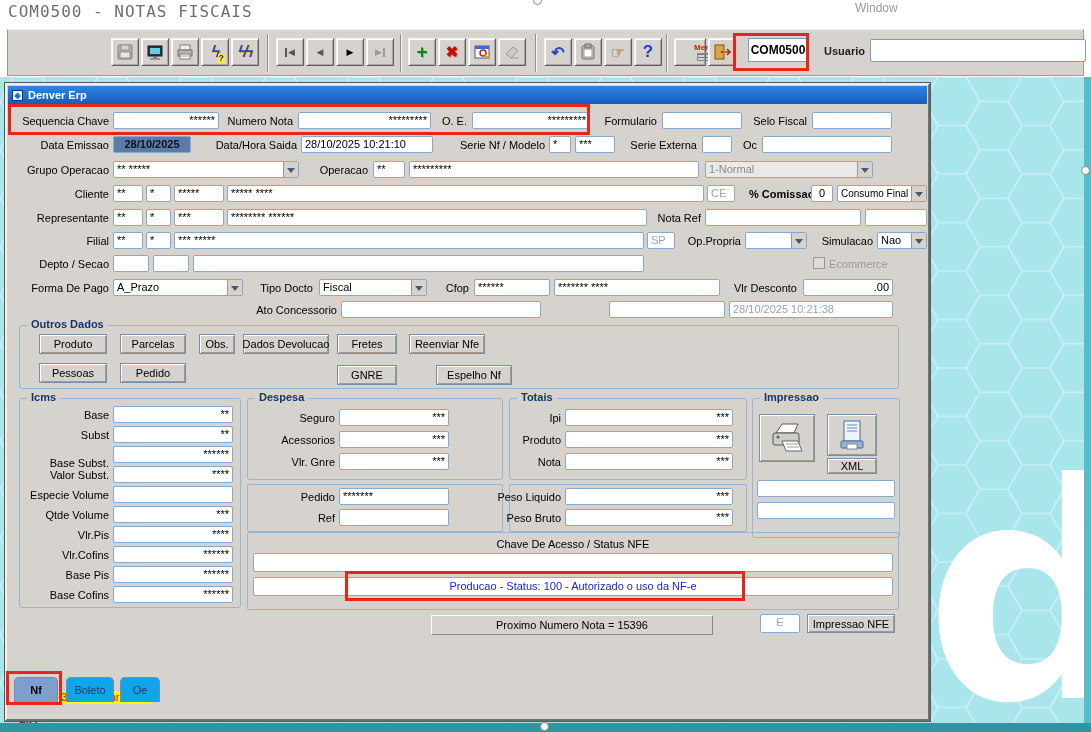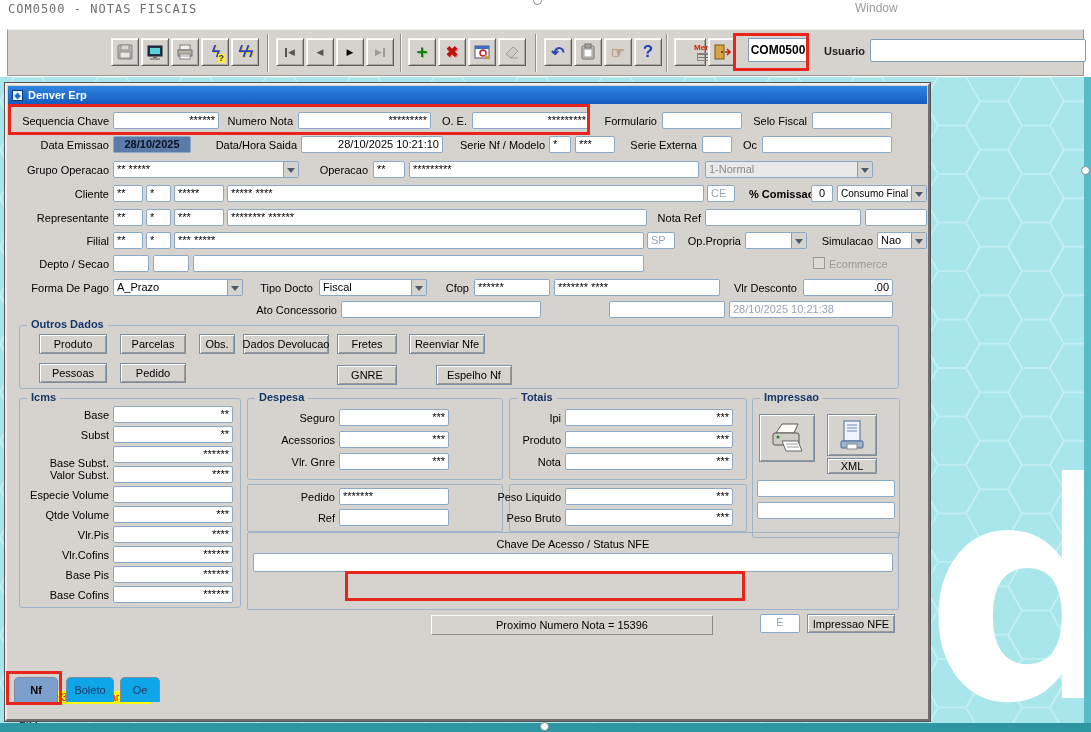--- a/index.html
+++ b/index.html
@@ -1,19 +1,19 @@
 <!DOCTYPE html>
 <html><head>
 <meta charset="utf-8">
 <style>
   * { margin:0; padding:0; box-sizing:border-box; }
   body { background:#fff; font-family:"Liberation Sans", sans-serif; }
   .screen { position:relative; width:1091px; height:732px; background:#fff; overflow:hidden; }
 
-  .win-title { position:absolute; left:8px; top:2px; font-family:"DejaVu Sans Mono", monospace; font-size:12px; color:#6e6e6e; letter-spacing:1px; }
+  .win-title { position:absolute; left:8px; top:2px; font-family:"DejaVu Sans Mono", monospace; font-size:16px; color:#6e6e6e; letter-spacing:1px; }
   .bg-win-label { position:absolute; left:855px; top:1px; font-size:12px; color:#9a9a9a; }
   .handle { position:absolute; width:9px; height:9px; border-radius:50%; background:#fff; border:1px solid #8a8a8a; }
 
   
   .desktop { position:absolute; left:0; top:77px; width:1091px; height:647px; background:#a9e6ec; }
   .desktop svg.hexes { position:absolute; left:0; top:0; }
   .big-d { position:absolute; left:925px; top:368px; font-size:300px; font-weight:bold; color:#fff; line-height:1; font-family:"DejaVu Sans", sans-serif; }
   .edge-right { position:absolute; left:1084px; top:77px; width:7px; height:647px; background:#55bcc8; }
   .edge-bottom { position:absolute; left:0; top:723px; width:1091px; height:9px; background:#2e96a2; }
 
@@ -229,21 +229,21 @@
     <div class="lbl" style="left:428px; top:30px; width:32px;">O. E.</div>
     <div class="fld r" style="left:465px; top:27px; width:118px;">*********</div>
     <div class="lbl" style="left:592px; top:30px; width:58px;">Formulario</div>
     <div class="fld" style="left:655px; top:27px; width:80px;"></div>
     <div class="lbl" style="left:744px; top:30px; width:56px;">Selo Fiscal</div>
     <div class="fld" style="left:805px; top:27px; width:80px;"></div>
 
     <div class="lbl" style="left:26px; top:54px; width:76px;">Data Emissao</div>
     <div class="fld sel c" style="left:106px; top:51px; width:78px;">28/10/2025</div>
     <div class="lbl" style="left:190px; top:54px; width:100px;">Data/Hora Saida</div>
-    <div class="fld" style="left:294px; top:51px; width:142px;text-align:right;">28/10/2025 10:21:10</div>
+    <div class="fld" style="left:294px; top:51px; width:132px;">28/10/2025 10:21:10</div>
     <div class="lbl" style="left:438px; top:54px; width:100px;">Serie Nf / Modelo</div>
     <div class="fld" style="left:542px; top:51px; width:22px;">*</div>
     <div class="fld" style="left:568px; top:51px; width:40px;">***</div>
     <div class="lbl" style="left:614px; top:54px; width:76px;">Serie Externa</div>
     <div class="fld" style="left:695px; top:51px; width:30px;"></div>
     <div class="lbl" style="left:730px; top:54px; width:20px;">Oc</div>
     <div class="fld" style="left:755px; top:51px; width:130px;"></div>
 
     <div class="lbl" style="left:10px; top:79px; width:92px;">Grupo Operacao</div>
     <div class="combo" style="left:106px; top:76px; width:186px;"><span>** *****</span><span class="arr"></span></div>
@@ -391,20 +391,21 @@
         <rect x="9" y="25" width="10" height="5" fill="#fff" stroke="#888"></rect>
       </svg>
     </div>
     <div class="pbtn" style="left:820px; top:373px; width:50px; height:16px;">XML</div>
     <div class="fld" style="left:750px; top:395px; width:138px;"></div>
     <div class="fld" style="left:750px; top:417px; width:138px;"></div>
 
     <div class="grp" style="left:240px; top:447px; width:652px; height:78px; border-radius:2px;"></div>
     <div class="lbl" style="left:240px; top:453px; width:652px; text-align:center;">Chave De Acesso / Status NFE</div>
     <div class="fld" style="left:246px; top:468px; width:640px; height:19px;"></div>
+    <div class="fld c status-blue" style="left:246px; top:492px; width:640px; height:19px; line-height:17px;">Producao - Status: 100 - Autorizado o uso da NF-e</div>
 
     <div class="controle">Controle 399 -  Ocultar chave</div>
     <div class="panel" style="left:424px; top:530px; width:282px; height:20px;">Proximo Numero Nota = 15396</div>
     <div class="fld c dis" style="left:753px; top:529px; width:40px; height:19px;">E</div>
     <div class="pbtn" style="left:800px; top:529px; width:88px; height:19px;">Impressao NFE</div>
     <div class="fim">FIM</div>
 
     <div class="tab on" style="left:7px; top:592px; width:44px;">Nf</div>
     <div class="tab off" style="left:59px; top:592px; width:48px;">Boleto</div>
     <div class="tab off" style="left:113px; top:592px; width:40px;">Oe</div>

